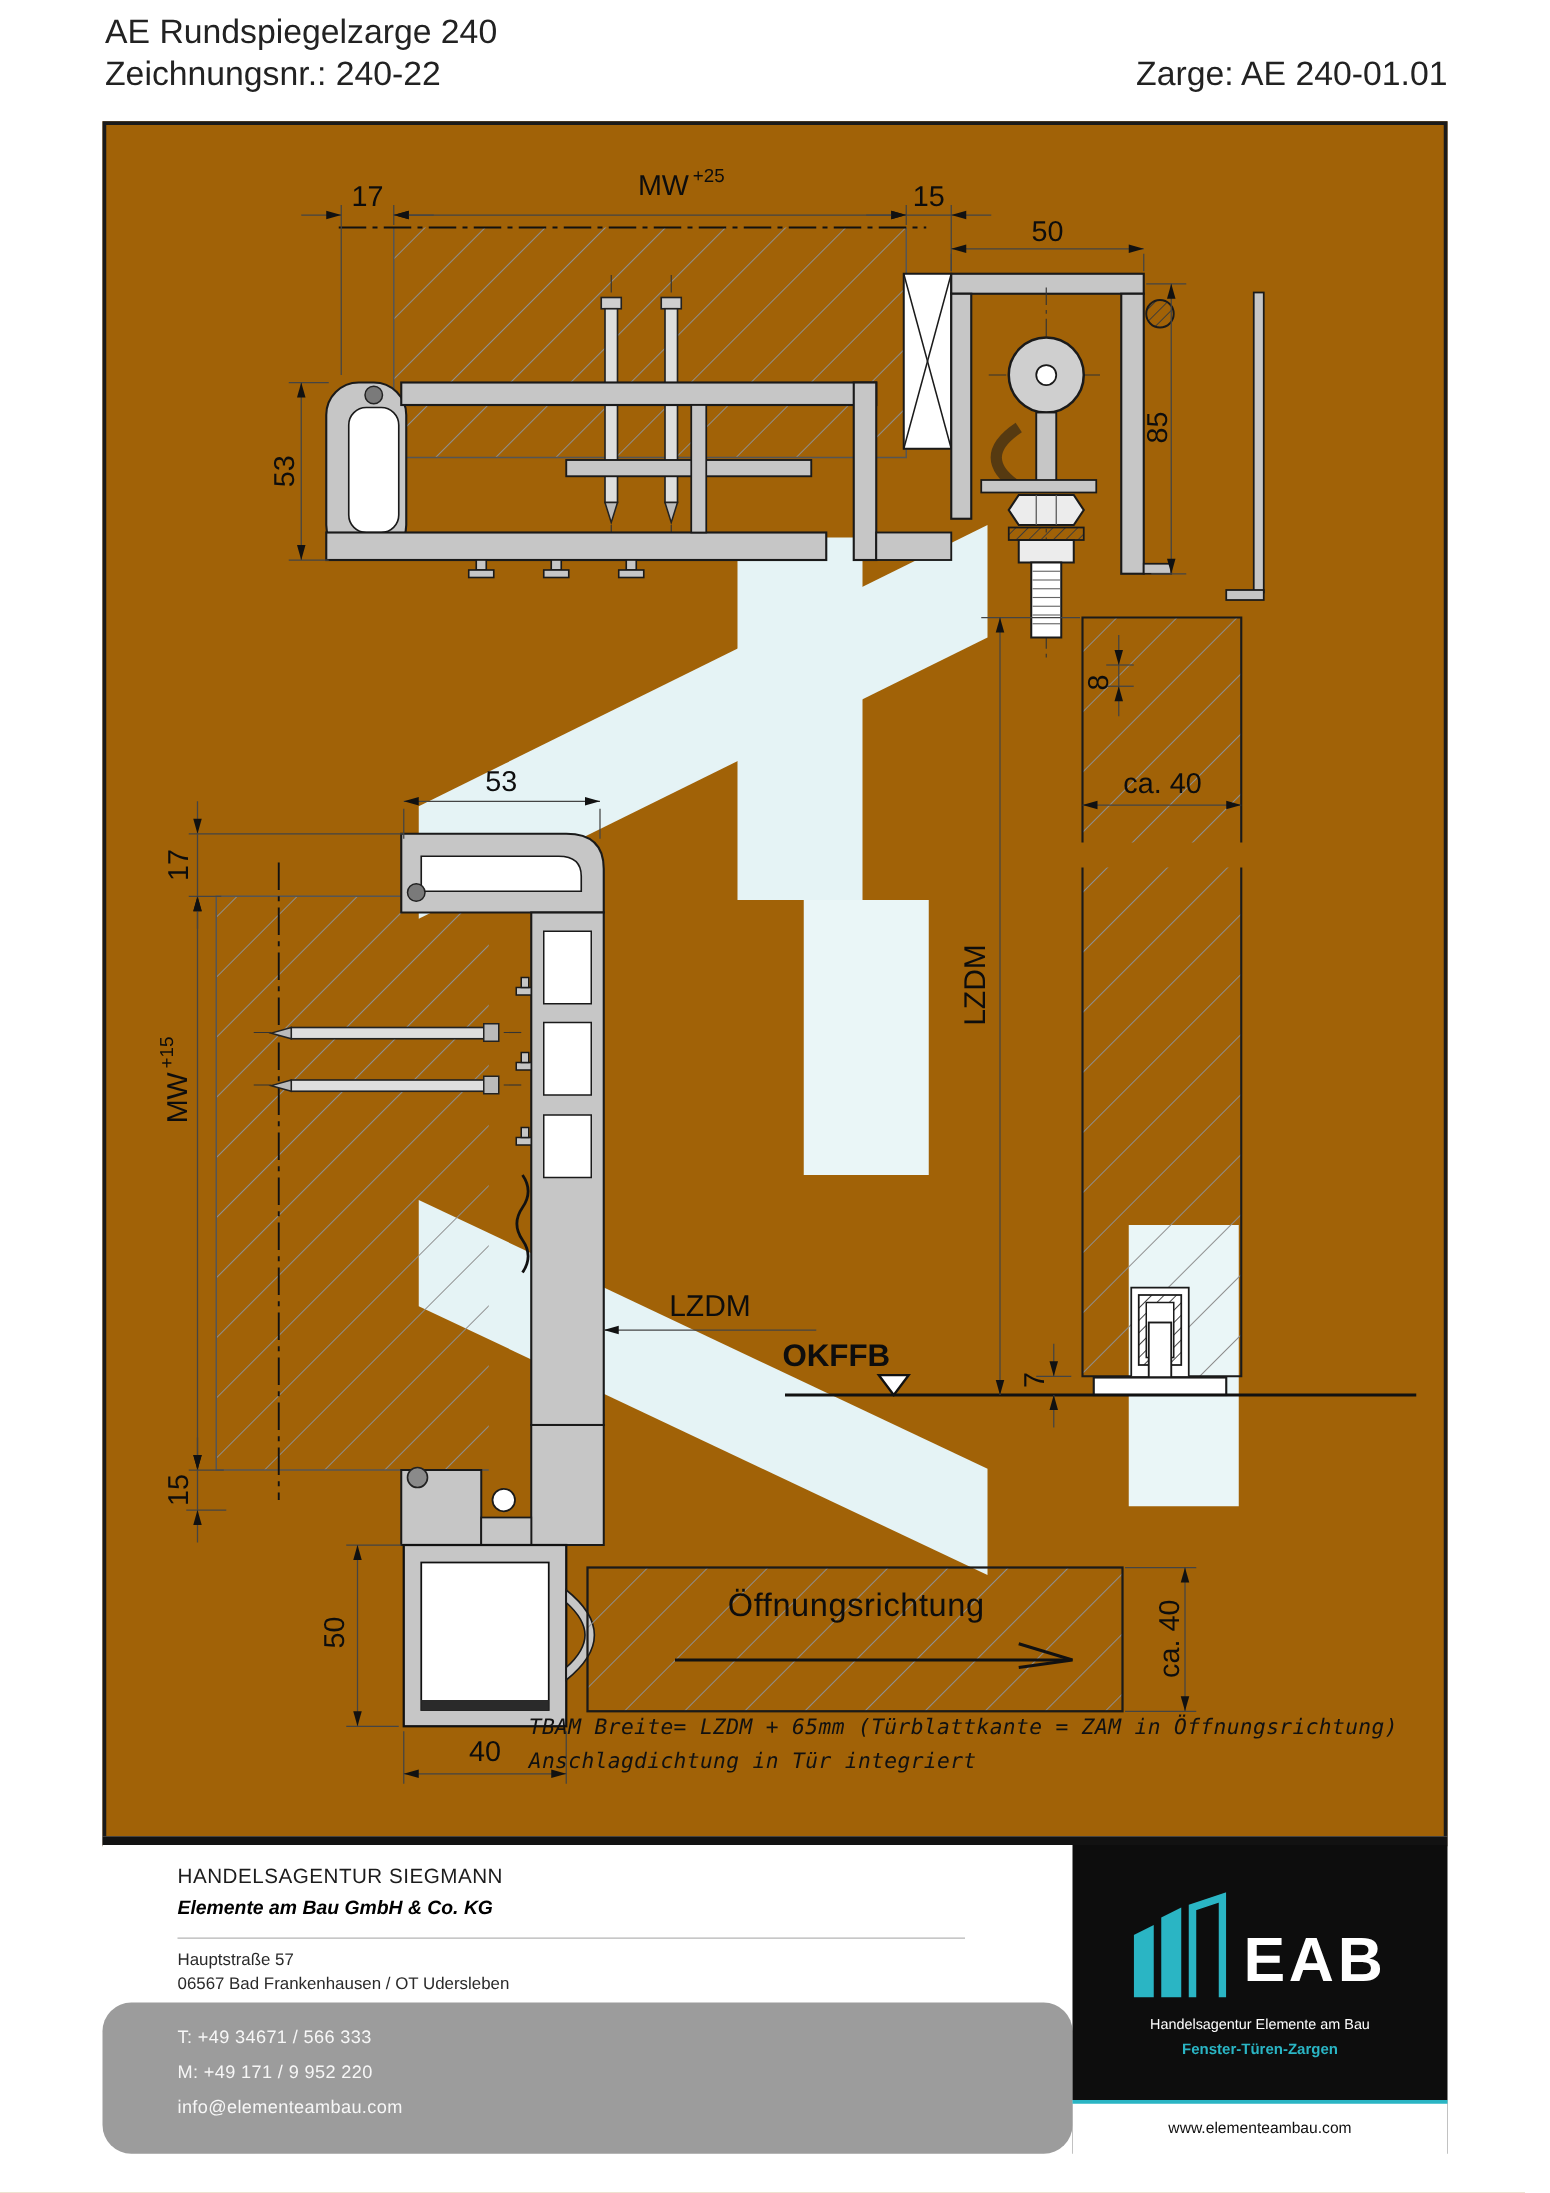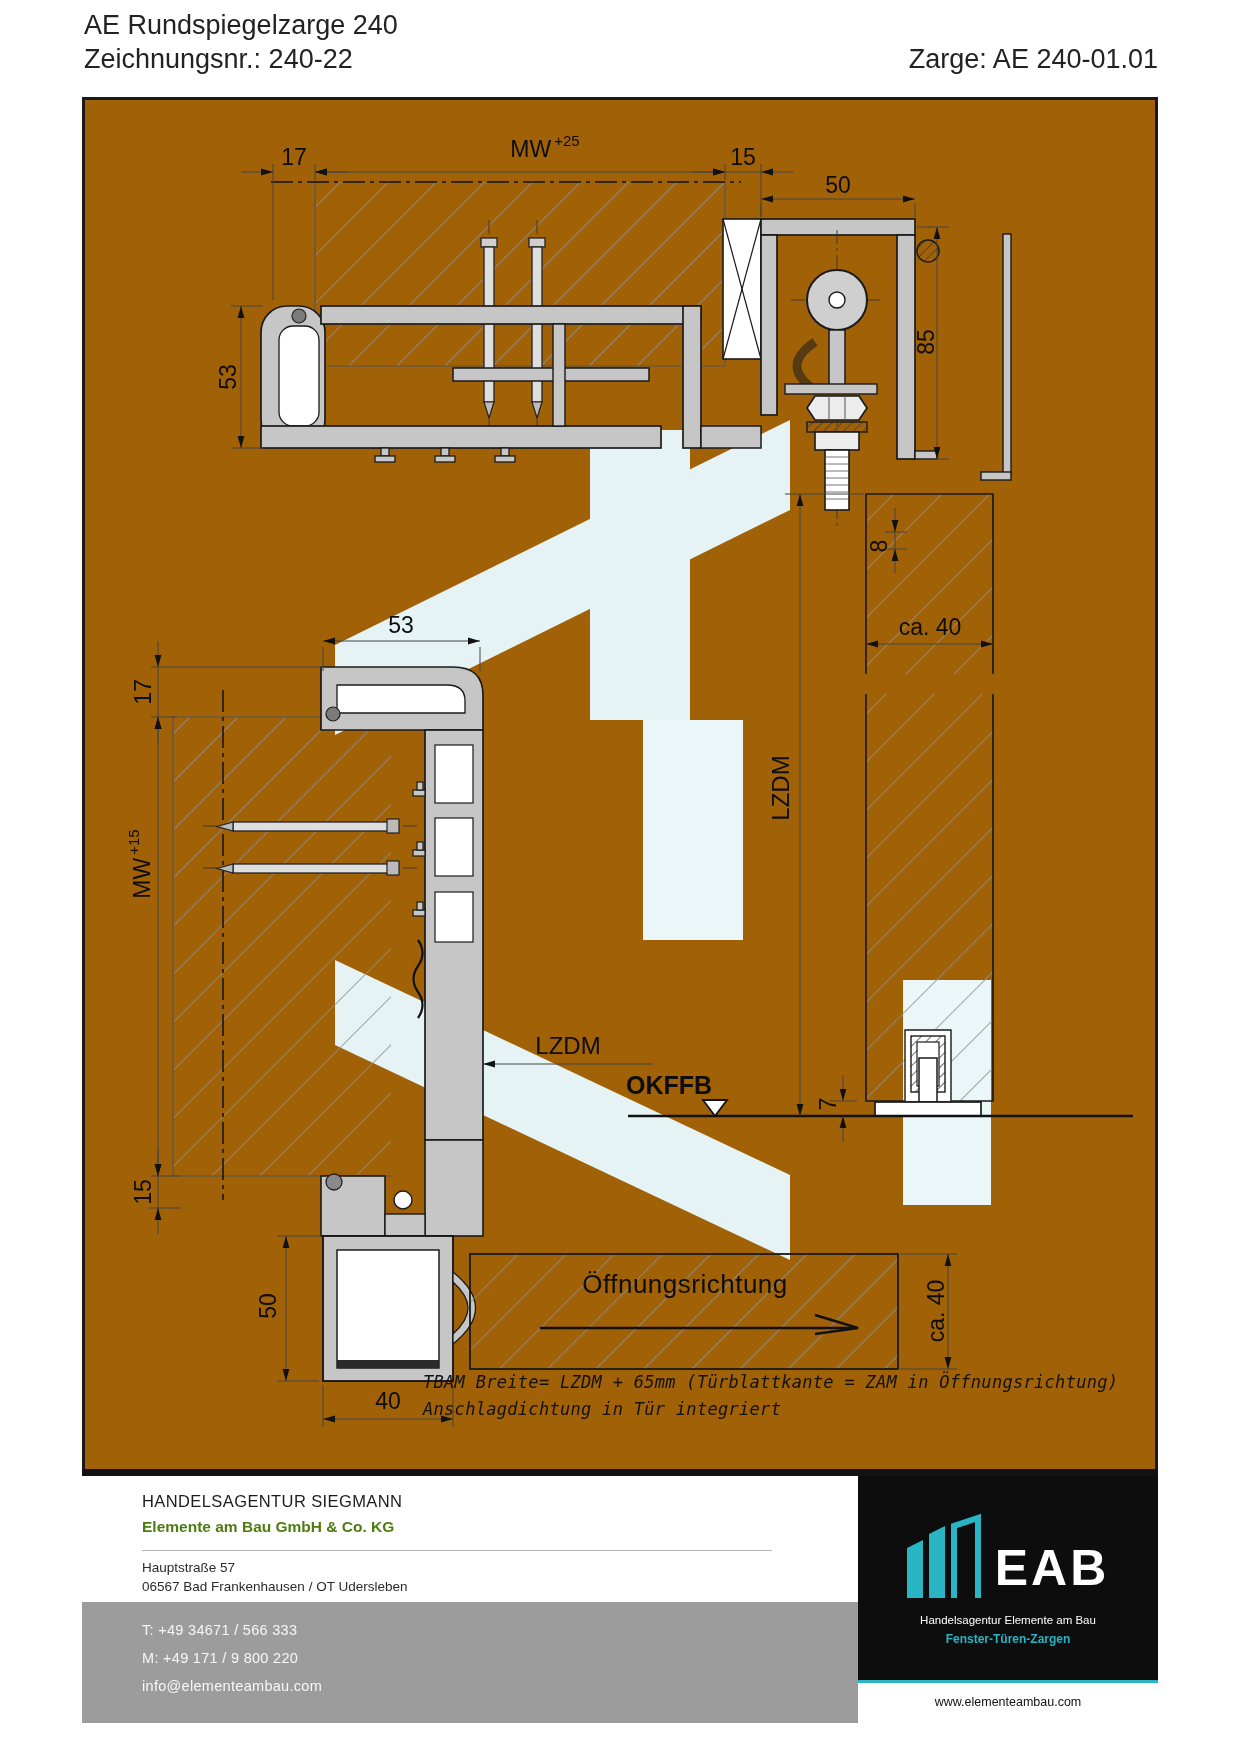--- a/index.html
+++ b/index.html
@@ -15,25 +15,25 @@
   .dim sup{font-size:15px;position:relative;top:-2px;margin-left:3px;}
   .rot{transform:translate(-50%,-50%) rotate(-90deg);}
   .big{font-size:25px;font-weight:bold;}
   .open-dir{font-size:26px;font-weight:normal;letter-spacing:.5px;}
   .note{position:absolute;font-family:"DejaVu Sans Mono",monospace;font-style:italic;
         font-size:17px;color:#111;white-space:nowrap;letter-spacing:.3px;}
   
   .footer{position:absolute;left:82px;top:1469px;width:1076px;height:247px;background:#fff;
           border-top:7px solid #121212;}
   .f-co1{position:absolute;left:60px;top:16px;font-size:16.5px;font-weight:normal;color:#1c1c1c;letter-spacing:.4px;}
-  .f-co2{position:absolute;left:60px;top:42px;font-size:15.5px;font-weight:bold;color:#4d7c0f;}
+  .f-co2{position:absolute;left:60px;top:42px;font-size:15.5px;font-weight:bold;color:#000000;font-style:italic;}
   .f-rule{position:absolute;left:60px;top:74px;width:630px;height:1px;background:#b5b5b5;}
   .f-ad1{position:absolute;left:60px;top:84px;font-size:13.5px;color:#2a2a2a;}
   .f-ad2{position:absolute;left:60px;top:103px;font-size:13.5px;color:#2a2a2a;}
-  .f-band{position:absolute;left:0;top:126px;width:776px;height:121px;background:#9c9c9c;}
+  .f-band{position:absolute;left:0;top:126px;width:776px;height:121px;background:#9c9c9c;border-radius:23px;}
   .f-band div{position:absolute;left:60px;color:#f7f7f7;font-size:14.5px;letter-spacing:.3px;}
   .logo-box{position:absolute;left:776px;top:0;width:300px;height:247px;background:#0d0d0d;}
   .logo-row{position:absolute;left:0;top:36px;width:100%;display:flex;justify-content:center;align-items:center;gap:14px;}
   .eab{color:#fff;font-size:50px;font-weight:bold;letter-spacing:3px;line-height:1;margin-top:26px;}
   .logo-name{position:absolute;left:0;top:138px;width:100%;text-align:center;color:#fff;font-size:11.5px;}
   .logo-tag{position:absolute;left:0;top:156px;width:100%;text-align:center;color:#2ab5c4;font-size:12px;font-weight:bold;}
   .logo-web{position:absolute;left:0;top:204px;width:100%;height:43px;background:#fff;border-top:3px solid #2ab5c4;}
   .logo-web span{display:block;text-align:center;margin-top:12px;font-size:12.5px;color:#111;}
 </style>
 </head>
@@ -322,21 +322,21 @@
 
   <div class="footer">
     <span class="f-co1">HANDELSAGENTUR SIEGMANN</span>
     <span class="f-co2">Elemente am Bau GmbH &amp; Co. KG</span>
     <div class="f-rule"></div>
     <span class="f-ad1">Hauptstraße 57</span>
     <span class="f-ad2">06567 Bad Frankenhausen / OT Udersleben</span>
 
     <div class="f-band">
       <div style="top:20px">T: +49 34671 / 566 333</div>
-      <div style="top:48px">M: +49 171 / 9 800 220</div>
+      <div style="top:48px">M: +49 171 / 9 952 220</div>
       <div style="top:76px">info@elementeambau.com</div>
     </div>
 
     <div class="logo-box">
       <div class="logo-row">
         <svg width="74" height="86" viewBox="0 0 74 86">
           <polygon points="0,36 16,28 16,86 0,86" fill="#2ab5c4"></polygon>
           <polygon points="22,22 38,14 38,86 22,86" fill="#2ab5c4"></polygon>
           <path d="M47,86 V14 L71,6 V86" fill="none" stroke="#2ab5c4" stroke-width="6"></path>
         </svg>

